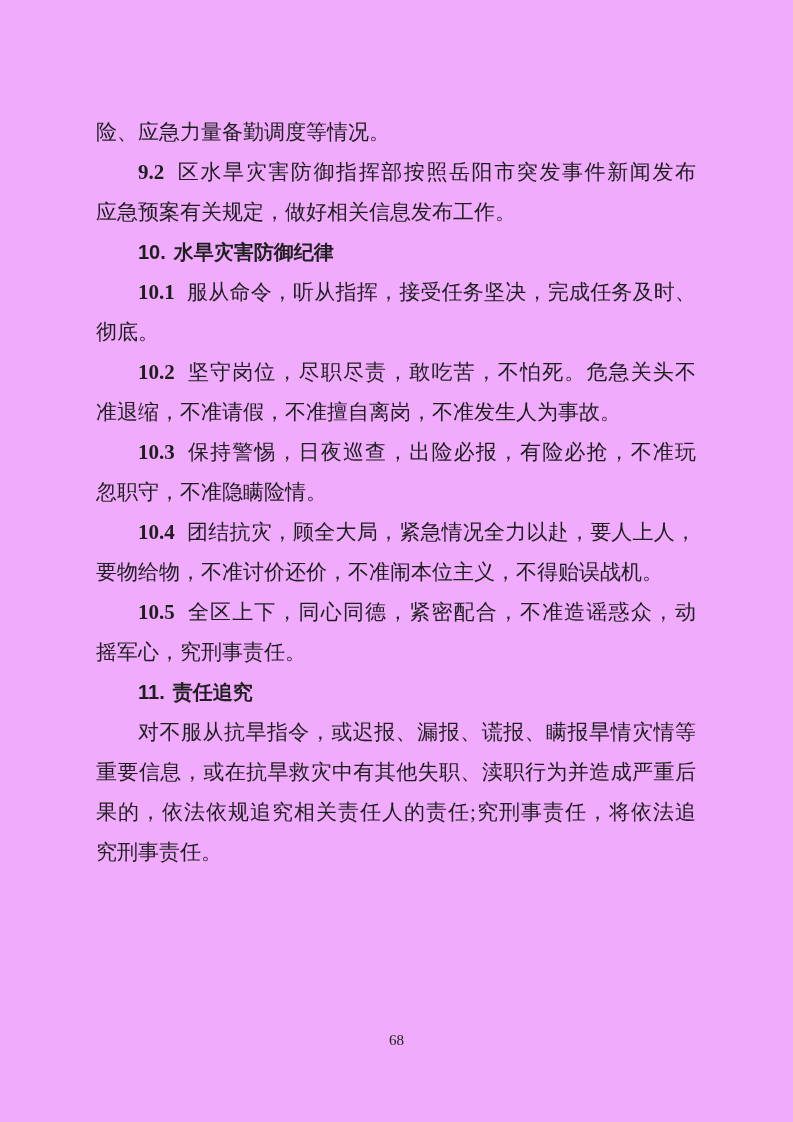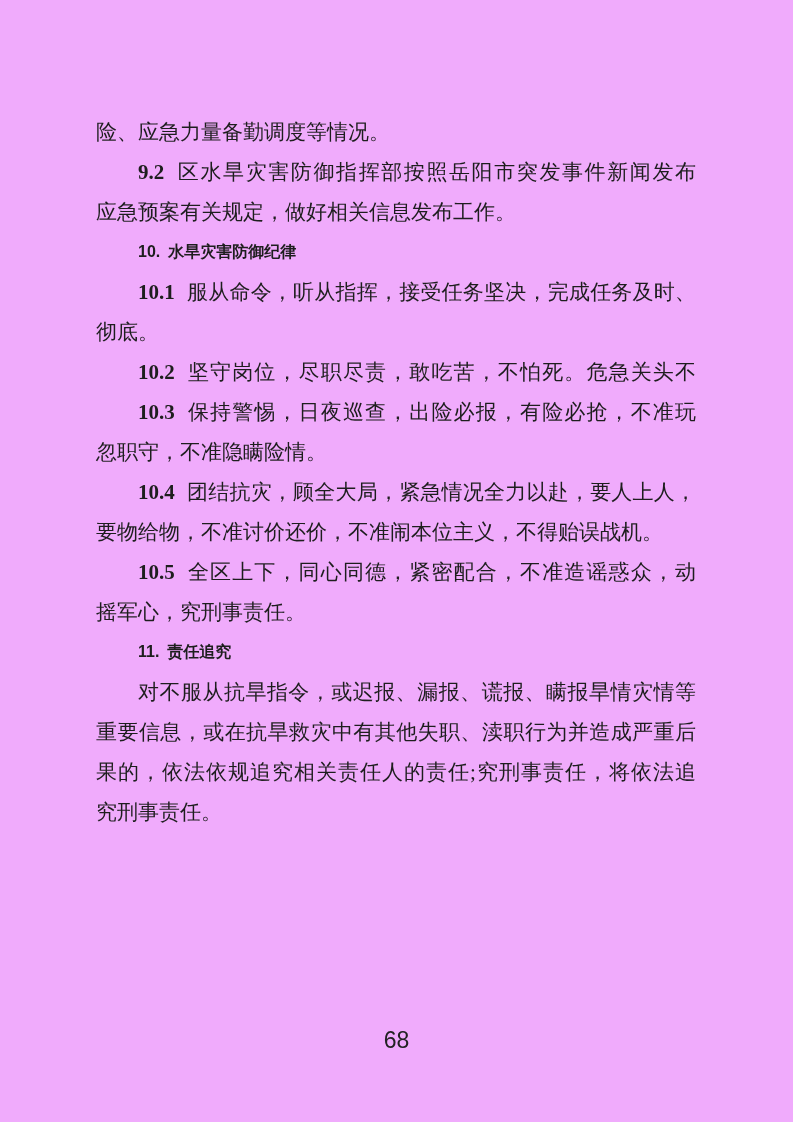--- a/index.html
+++ b/index.html
@@ -31,54 +31,55 @@
   .line.indent {
     text-indent: 42px;
   }
   .line.justify {
     text-align: justify;
     text-align-last: justify;
   }
   .line.heading {
     font-family: "Liberation Sans", sans-serif;
     font-weight: 700;
-    font-size: 16px;
+    font-size: 20px;
   }
   .num {
     font-weight: 700;
     margin-right: 12px;
   }
   .heading .num {
     margin-right: 8px;
   }
   .page-number {
     position: absolute;
     left: 0;
     right: 0;
     top: 1026px;
     height: 28px;
     line-height: 28px;
     text-align: center;
-    font-size: 23px;
-    font-family: Liberation Sans, sans-serif;
+    font-size: 15px;
+    font-family: Liberation Serif, serif;
     color: #222222;
   }
 </style>
 </head>
 <body>
 
 <div class="page">
   <div class="text-block">
       <div class="line"><span>险、应急力量备勤调度等情况。</span></div>
       <div class="line indent justify"><span class="num">9.2</span><span>区水旱灾害防御指挥部按照岳阳市突发事件新闻发布</span></div>
       <div class="line"><span>应急预案有关规定，做好相关信息发布工作。</span></div>
       <div class="line heading indent"><span class="num">10.</span><span>水旱灾害防御纪律</span></div>
       <div class="line indent justify"><span class="num">10.1</span><span>服从命令，听从指挥，接受任务坚决，完成任务及时、</span></div>
       <div class="line"><span>彻底。</span></div>
       <div class="line indent justify"><span class="num">10.2</span><span>坚守岗位，尽职尽责，敢吃苦，不怕死。危急关头不</span></div>
+      <div class="line"><span>准退缩，不准请假，不准擅自离岗，不准发生人为事故。</span></div>
       <div class="line indent justify"><span class="num">10.3</span><span>保持警惕，日夜巡查，出险必报，有险必抢，不准玩</span></div>
       <div class="line"><span>忽职守，不准隐瞒险情。</span></div>
       <div class="line indent justify"><span class="num">10.4</span><span>团结抗灾，顾全大局，紧急情况全力以赴，要人上人，</span></div>
       <div class="line"><span>要物给物，不准讨价还价，不准闹本位主义，不得贻误战机。</span></div>
       <div class="line indent justify"><span class="num">10.5</span><span>全区上下，同心同德，紧密配合，不准造谣惑众，动</span></div>
       <div class="line"><span>摇军心，究刑事责任。</span></div>
       <div class="line heading indent"><span class="num">11.</span><span>责任追究</span></div>
       <div class="line indent justify"><span>对不服从抗旱指令，或迟报、漏报、谎报、瞒报旱情灾情等</span></div>
       <div class="line justify"><span>重要信息，或在抗旱救灾中有其他失职、渎职行为并造成严重后</span></div>
       <div class="line justify"><span>果的，依法依规追究相关责任人的责任;究刑事责任，将依法追</span></div>

